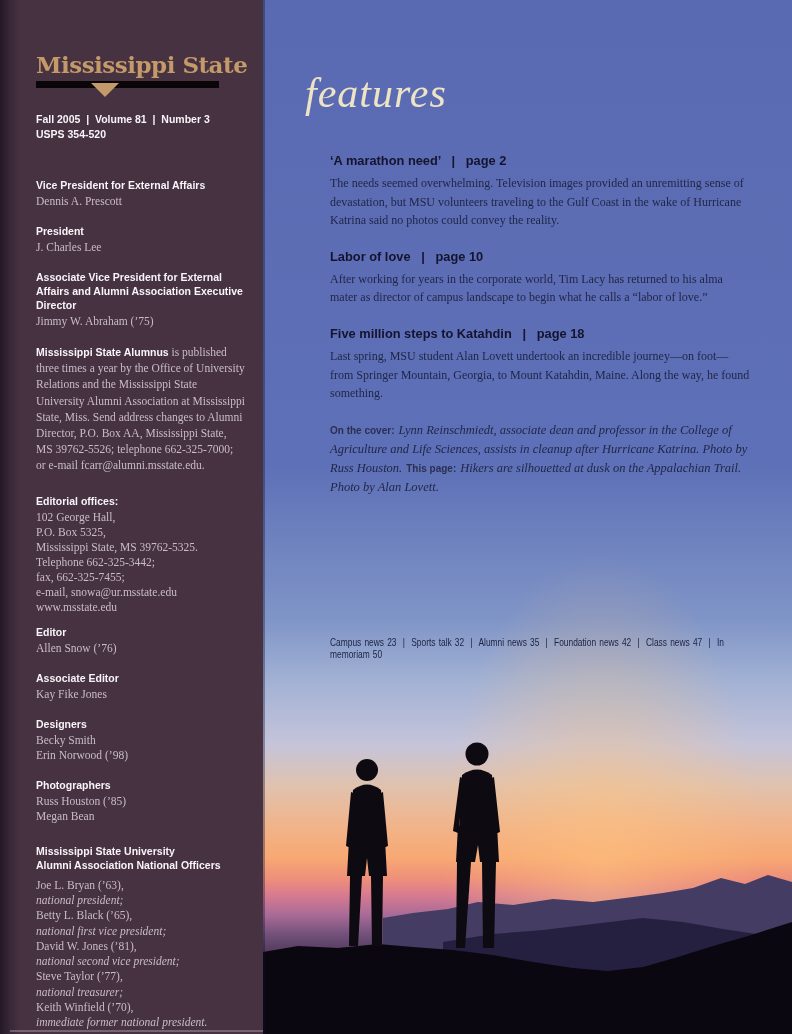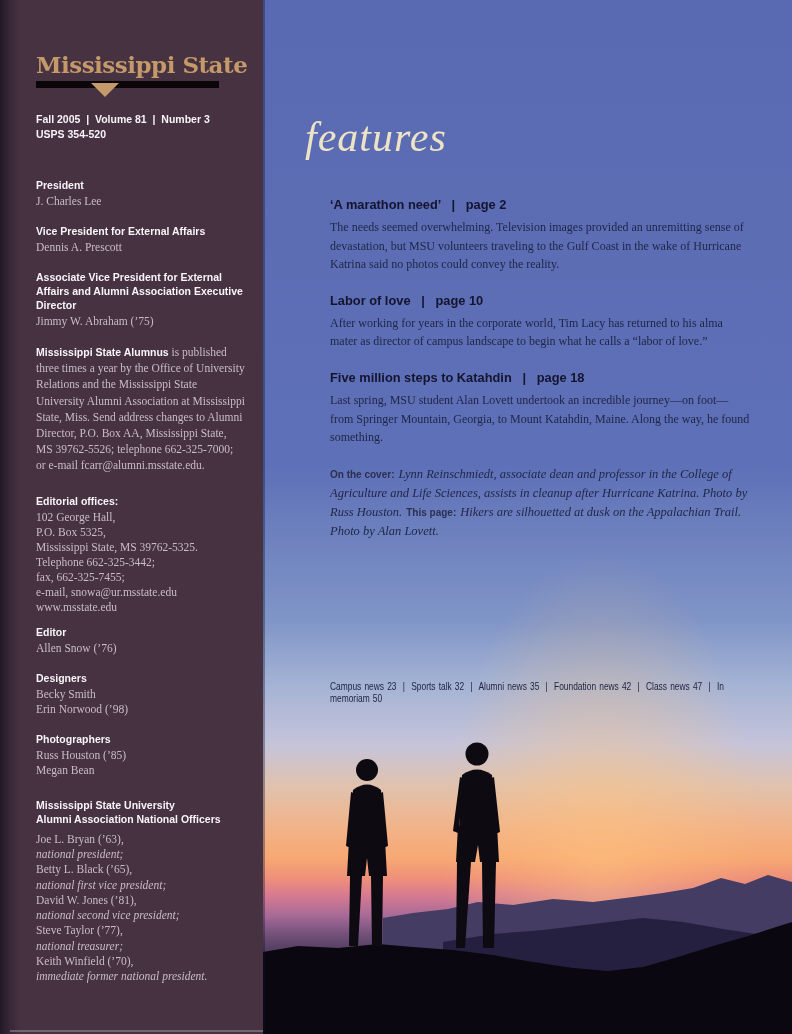--- a/index.html
+++ b/index.html
@@ -29,21 +29,21 @@
   .pub-lead{font-family:"Liberation Sans",sans-serif;font-weight:700;font-size:10.5px;color:#f8f4f8;text-align:right;}
   .section{margin-top:20px;}
   #staff2{margin-top:10px;}
   .officers-heading{margin-bottom:6px;}
   .officer-name{font-family:"Liberation Serif",serif;font-size:11.5px;color:#c9bcc6;line-height:15.3px;}
   .officer-title{font-family:"Liberation Serif",serif;font-style:italic;font-size:11.5px;
            color:#c9bcc6;line-height:15.3px;}
   
   .photo-panel{position:absolute;left:263px;top:0;width:529px;height:1034px;}
   .photo-panel svg{position:absolute;left:0;top:0;width:100%;height:100%;display:block;}
-  .overlay{position:absolute;inset:0;box-sizing:border-box;padding:70px 0 4px 0;margin-top:44px;}
+  .overlay{position:absolute;inset:0;box-sizing:border-box;padding:70px 0 4px 0;}
   .features-h1{margin:0 0 0 42px;font-family:"Liberation Serif",serif;font-style:italic;
            font-weight:400;font-size:42px;line-height:46px;color:#ede4c6;letter-spacing:1px;}
   .feat-list{margin:36px 0 0 67px;width:420px;}
   .feat-title{font-weight:700;font-size:13.5px;color:#14142e;line-height:18px;margin-bottom:4px;
            white-space:pre-wrap;transform:scaleX(.95);transform-origin:left;}
   .feat-body{margin:0 0 18px 0;font-family:"Liberation Serif",serif;font-size:12px;
            line-height:18.6px;color:#1f2545;}
   .cover-note{margin:14px 0 0 67px;width:420px;font-size:12.5px;line-height:19px;}
   .note-label{font-weight:700;font-size:10px;color:#2a3050;margin-right:4px;}
   .note-italic{font-family:"Liberation Serif",serif;font-style:italic;font-size:12.5px;
@@ -67,27 +67,27 @@
     </div>
 
     <div class="issue-block">
       <div class="cond">Fall 2005  |  Volume 81  |  Number 3</div>
       <div class="cond">USPS 354-520</div>
     </div>
 
     <div id="staff1">
 
         <div class="staff-block">
+          <div class="label">Vice President for External Affairs</div>
+          <div class="serif pre">Dennis A. Prescott</div>
+        </div>
+
+        <div class="staff-block">
           <div class="label">President</div>
           <div class="serif pre">J. Charles Lee</div>
-        </div>
-
-        <div class="staff-block">
-          <div class="label">Vice President for External Affairs</div>
-          <div class="serif pre">Dennis A. Prescott</div>
         </div>
 
         <div class="staff-block">
           <div class="label">Associate Vice President for External Affairs and Alumni Association Executive Director</div>
           <div class="serif pre">Jimmy W. Abraham (’75)</div>
         </div>
 
     </div>
 
     <p class="pub-note"><span class="pub-lead">Mississippi State Alumnus</span><span> is published three times a year by the Office of University Relations and the Mississippi State University Alumni Association at Mississippi State, Miss.  Send address changes to Alumni Director, P.O. Box AA, Mississippi State, MS 39762-5526; telephone 662-325-7000; or e-mail fcarr@alumni.msstate.edu.</span></p>
@@ -103,20 +103,24 @@
 www.msstate.edu</div>
     </div>
 
     <div id="staff2">
 
         <div class="staff-block">
           <div class="label">Editor</div>
           <div class="serif pre">Allen Snow (’76)</div>
         </div>
 
+        <div class="staff-block">
+          <div class="label">Associate Editor</div>
+          <div class="serif pre">Kay Fike Jones</div>
+        </div>
 
         <div class="staff-block">
           <div class="label">Designers</div>
           <div class="serif pre">Becky Smith
 Erin Norwood (’98)</div>
         </div>
 
         <div class="staff-block">
           <div class="label">Photographers</div>
           <div class="serif pre">Russ Houston (’85)

